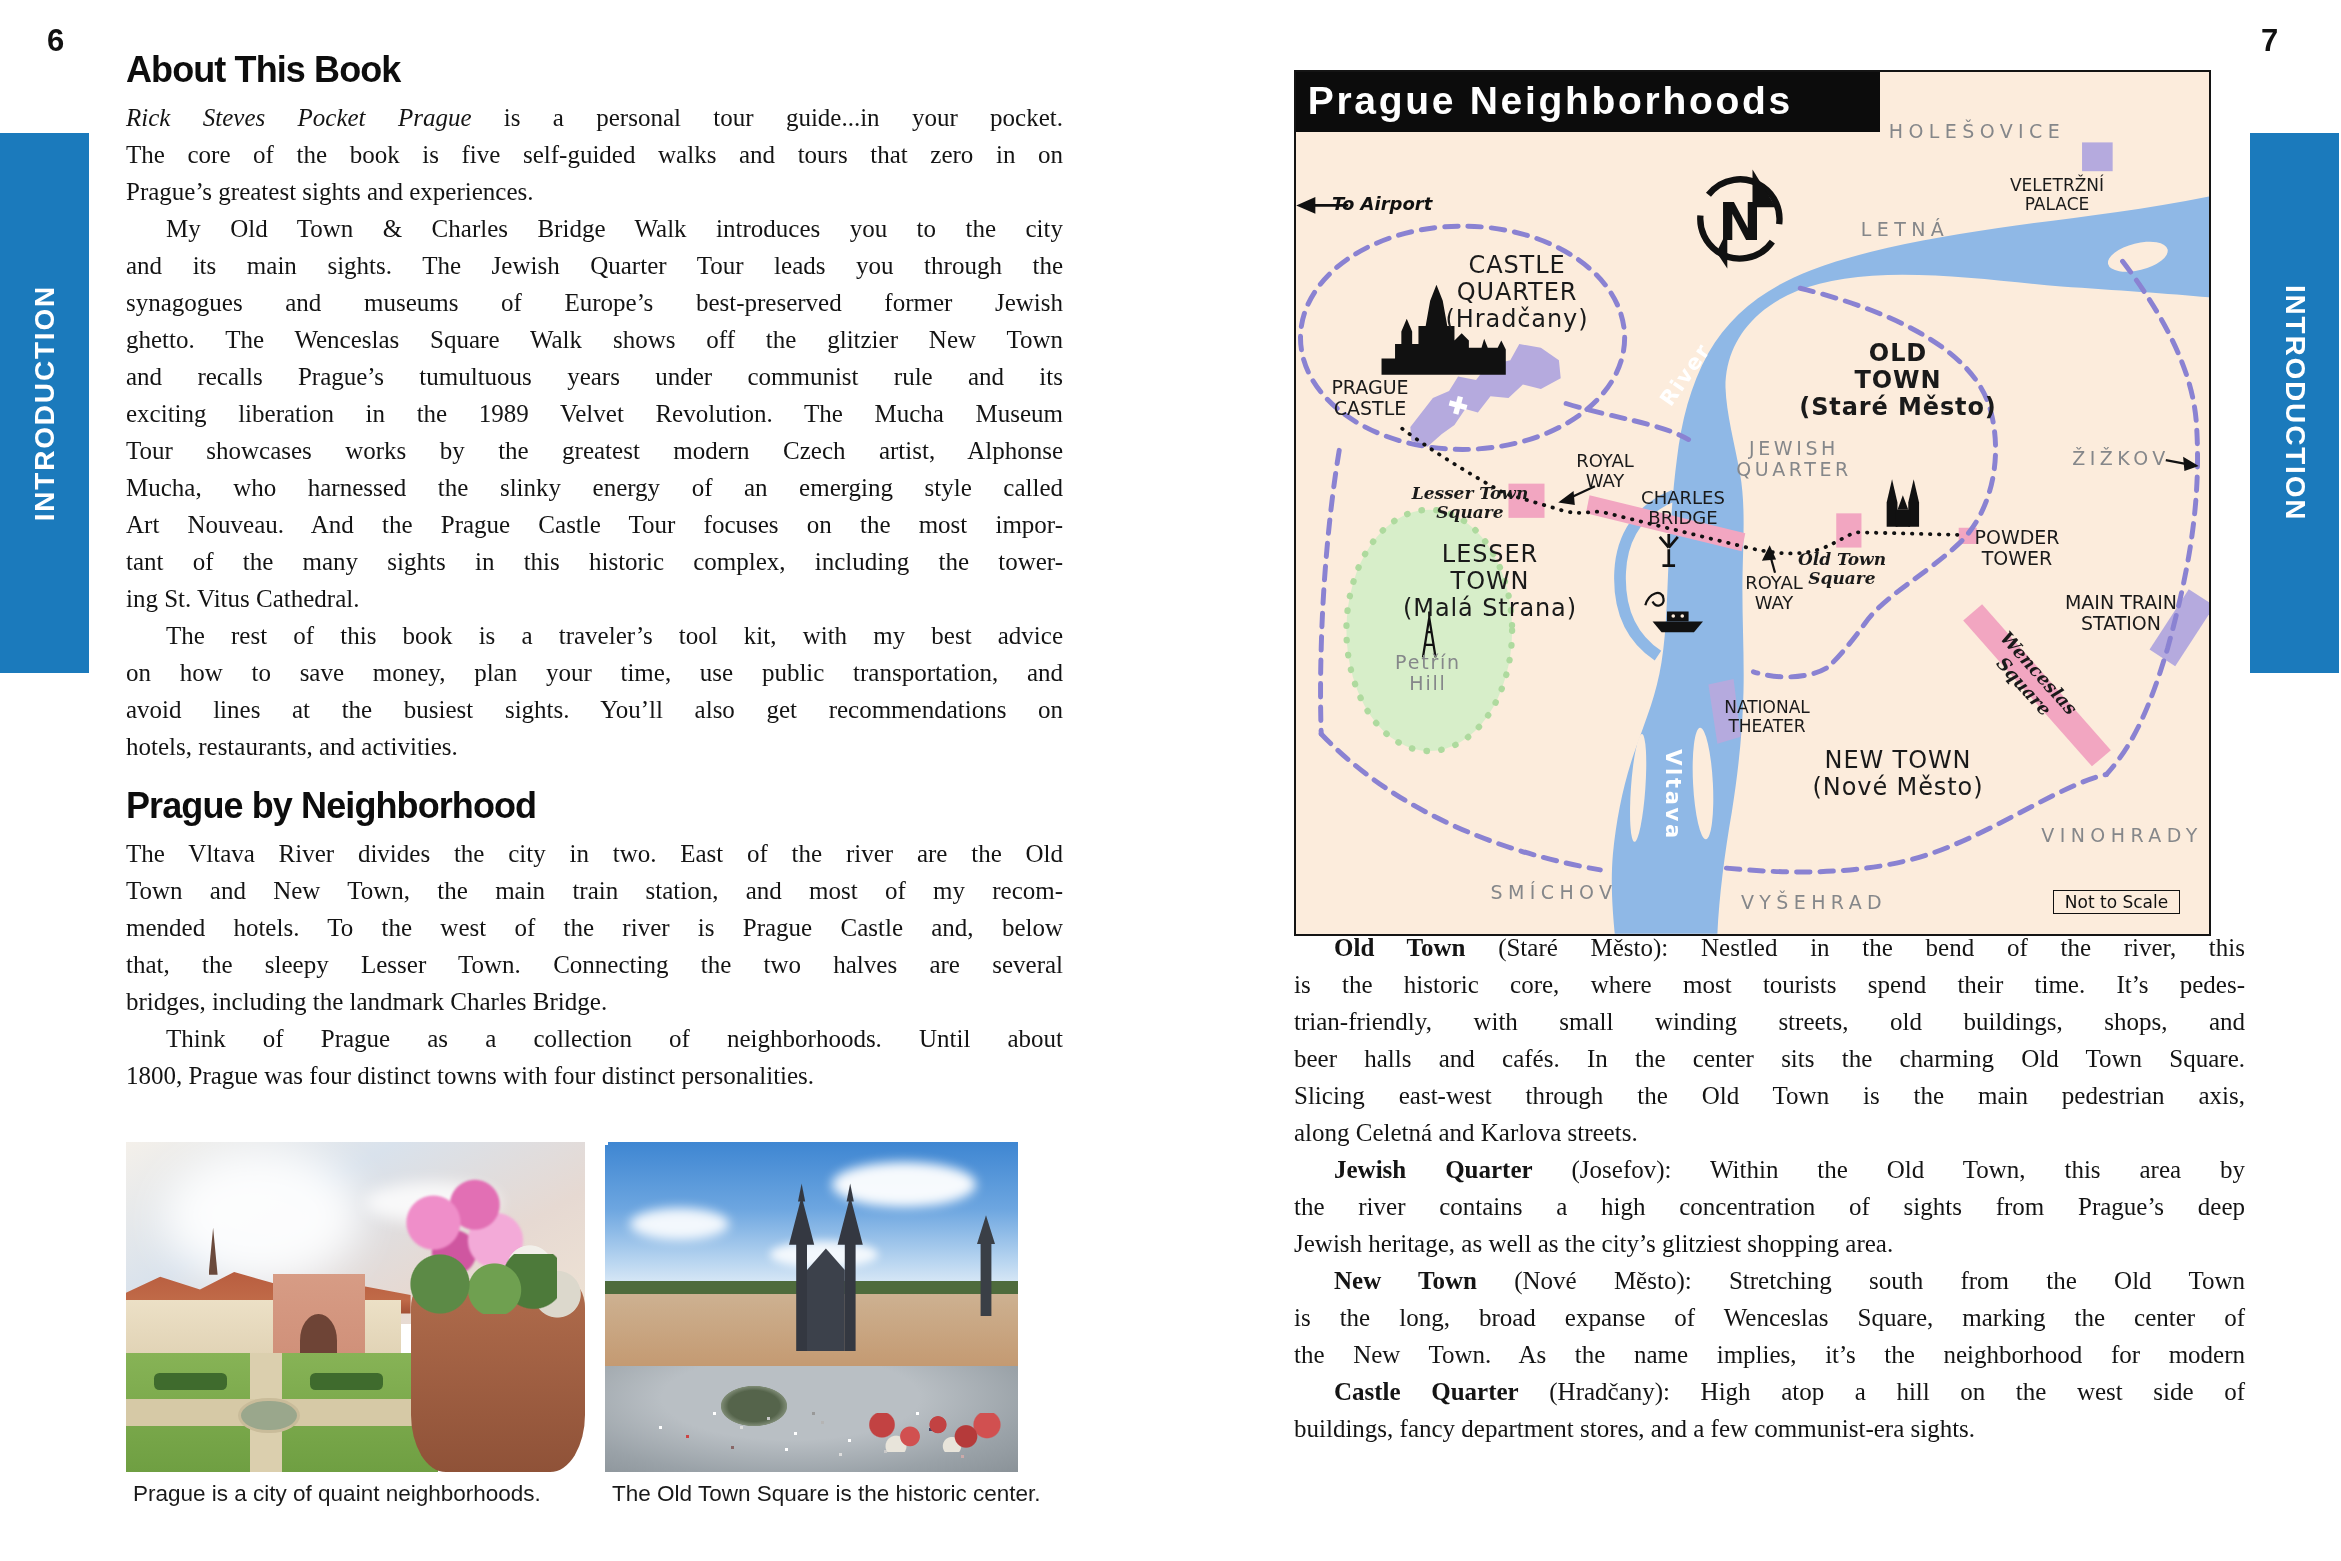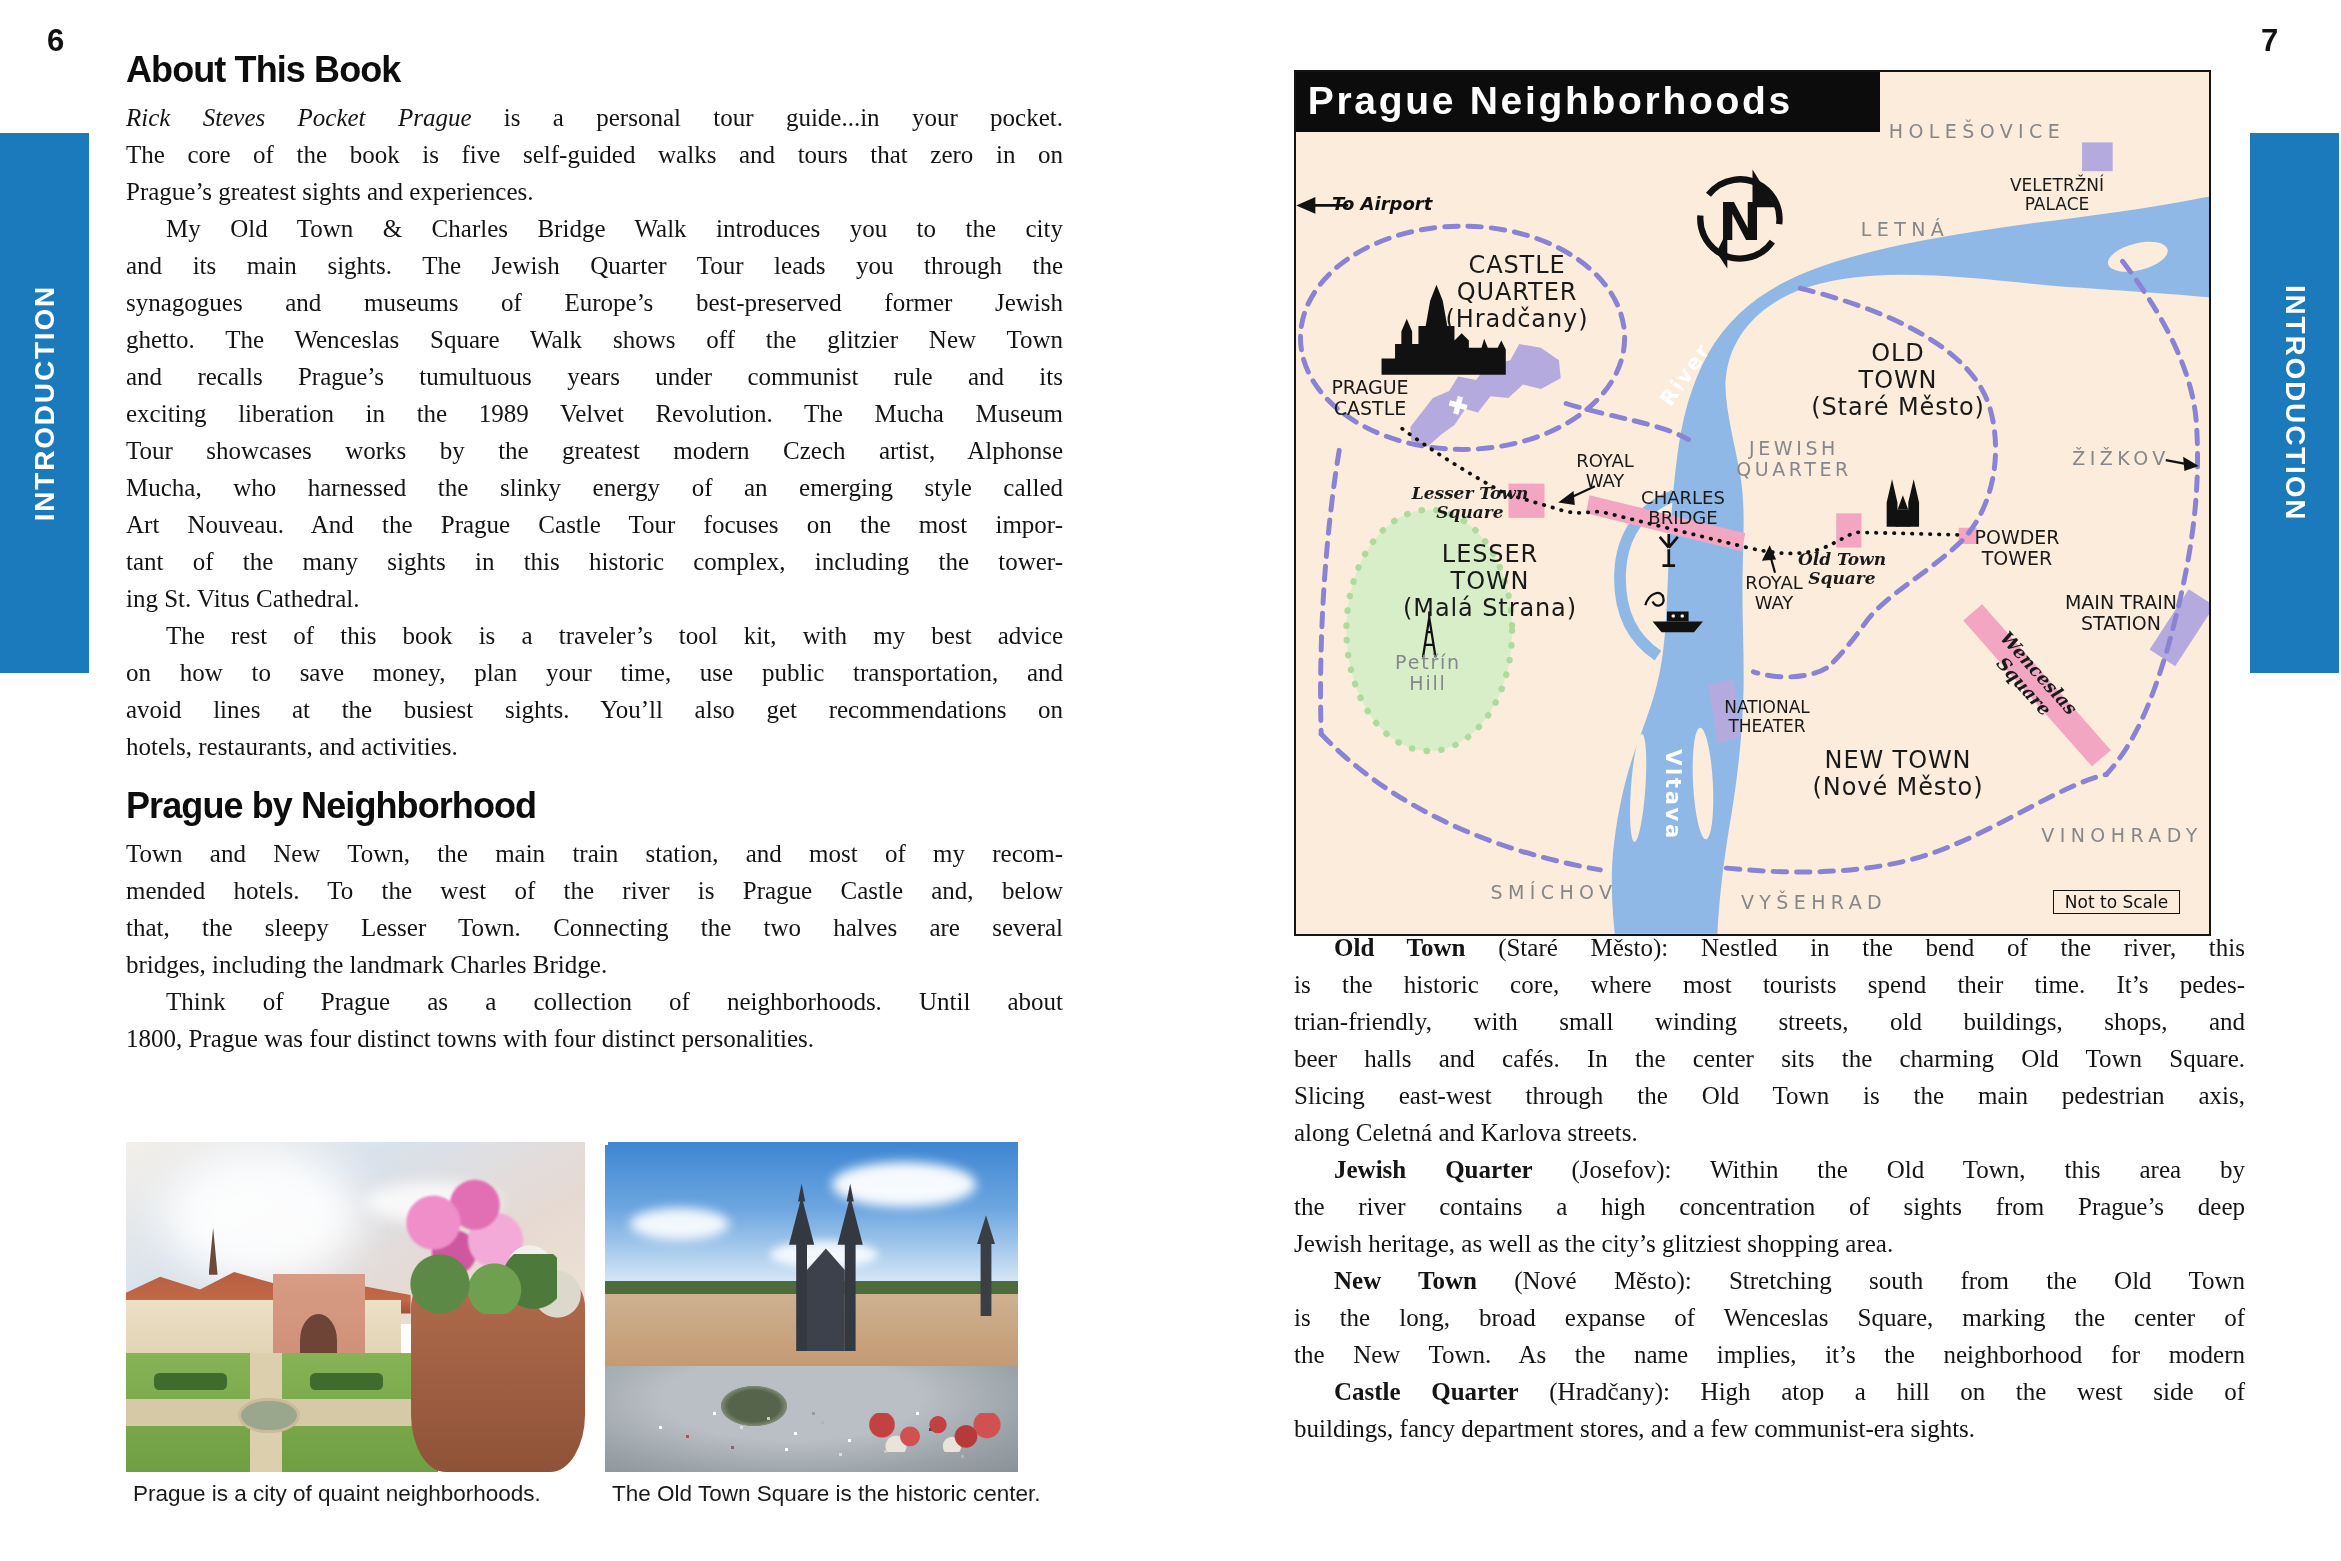--- a/index.html
+++ b/index.html
@@ -71,20 +71,21 @@
         <div class="tl last"><span>ing St. Vitus Cathedral.</span></div>
       </div>
     <div>
         <div class="tl ind"><span>The rest of this book is a traveler’s tool kit, with my best advice</span></div>
         <div class="tl"><span>on how to save money, plan your time, use public transportation, and</span></div>
         <div class="tl"><span>avoid lines at the busiest sights. You’ll also get recommendations on</span></div>
         <div class="tl last"><span>hotels, restaurants, and activities.</span></div>
       </div>
     <h2 class="head">Prague by Neighborhood</h2>
     <div>
+        <div class="tl"><span>The Vltava River divides the city in two. East of the river are the Old</span></div>
         <div class="tl"><span>Town and New Town, the main train station, and most of my recom-</span></div>
         <div class="tl"><span>mended hotels. To the west of the river is Prague Castle and, below</span></div>
         <div class="tl"><span>that, the sleepy Lesser Town. Connecting the two halves are several</span></div>
         <div class="tl last"><span>bridges, including the landmark Charles Bridge.</span></div>
       </div>
     <div>
         <div class="tl ind"><span>Think of Prague as a collection of neighborhoods. Until about</span></div>
         <div class="tl last"><span>1800, Prague was four distinct towns with four distinct personalities.</span></div>
       </div>
   </div>
@@ -241,21 +242,21 @@
     <div class="ml gray" style="left:609px;top:158px;">LETNÁ</div>
     <div class="ml big" style="left:221px;top:220px;">
       <span>CASTLE</span>
         <span>QUARTER</span>
         <span>(Hradčany)</span>
       </div>
     <div class="ml med" style="left:74px;top:326px;">
       <span>PRAGUE</span>
         <span>CASTLE</span>
       </div>
-    <div class="ml big" style="left:602px;top:308px;">
+    <div class="ml big" style="left:602px;top:308px;font-weight:bold;">
       <span>OLD</span>
         <span>TOWN</span>
         <span>(Staré Město)</span>
       </div>
     <div class="ml gray" style="left:498px;top:387px;letter-spacing:3.6px;">
       <span>JEWISH</span>
         <span>QUARTER</span>
       </div>
     <div class="ml gray" style="left:825px;top:387px;letter-spacing:4.5px;">ŽIŽKOV</div>
     <div class="ml sml" style="left:309px;top:399px;font-size:18px;">

